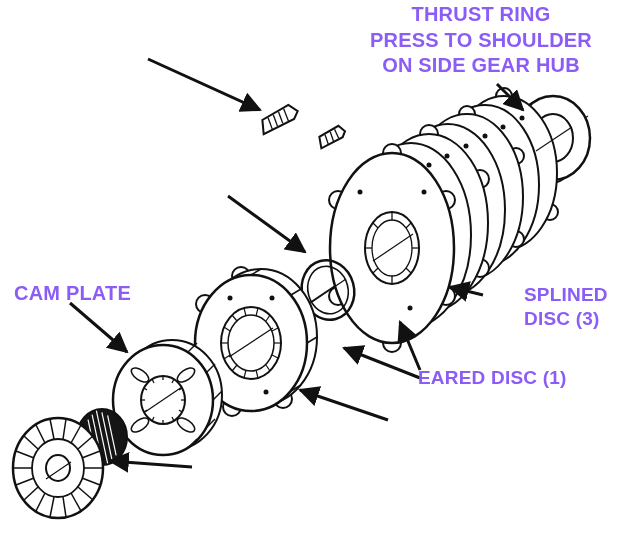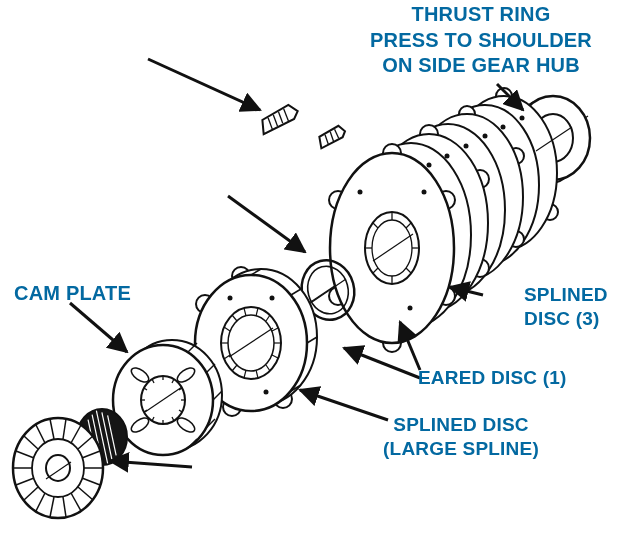--- a/index.html
+++ b/index.html
@@ -2,21 +2,21 @@
 <html><head>
 <meta charset="utf-8">
 <style>
   html,body{margin:0;padding:0;background:#fff;}
   .stage{position:relative;width:624px;height:538px;background:#fff;overflow:hidden;}
   .stage svg{position:absolute;left:0;top:0;}
   .label{
     position:absolute;
     font-family:"Liberation Sans",sans-serif;
     font-weight:700;
-    color:#0369a1;
+    color:#8b5cf6;
     white-space:pre-line;
     font-size:19px;
     line-height:1.28;
     letter-spacing:.2px;
   }
   .center{text-align:center;}
   .fs20{font-size:20px;}
   .arrow{stroke:#111;stroke-width:3;fill:none;marker-end:url(#ah);}
   .p{stroke:#111;fill:#fff;}
   .ln{stroke:#111;fill:none;}
@@ -261,17 +261,15 @@
 ON SIDE GEAR HUB</div>
 
 
   <div class="label fs20" style="left:14px;top:281px;">CAM PLATE</div>
 
   <div class="label" style="left:487px;top:283px;margin-left:37px;">SPLINED
 DISC (3)</div>
 
   <div class="label" style="left:418px;top:366px;">EARED DISC (1)</div>
 
-  <div class="label center" style="left:352px;top:413px;width:218px;">SPLINED DISC
-(LARGE SPLINE)</div>
 
 
 </div>
 
 </body></html>

